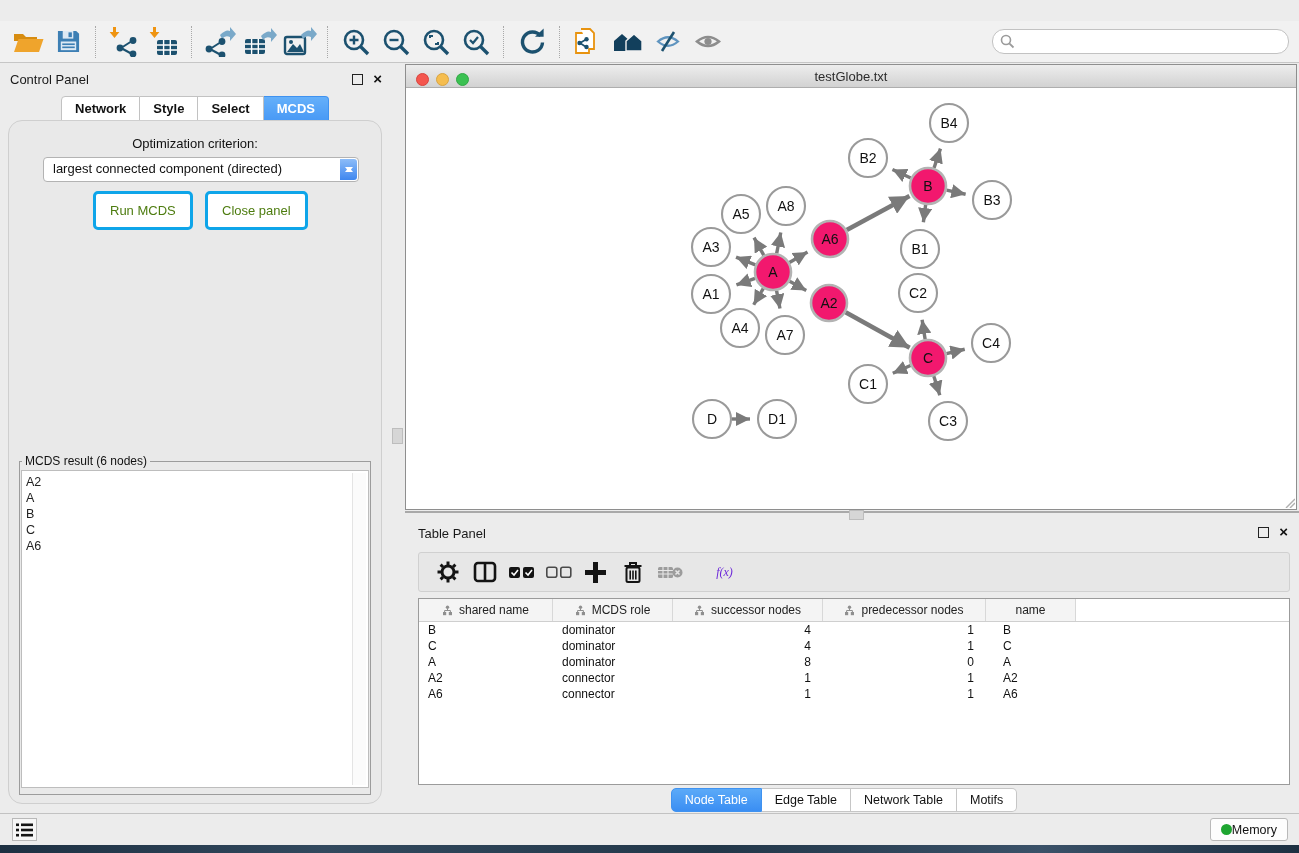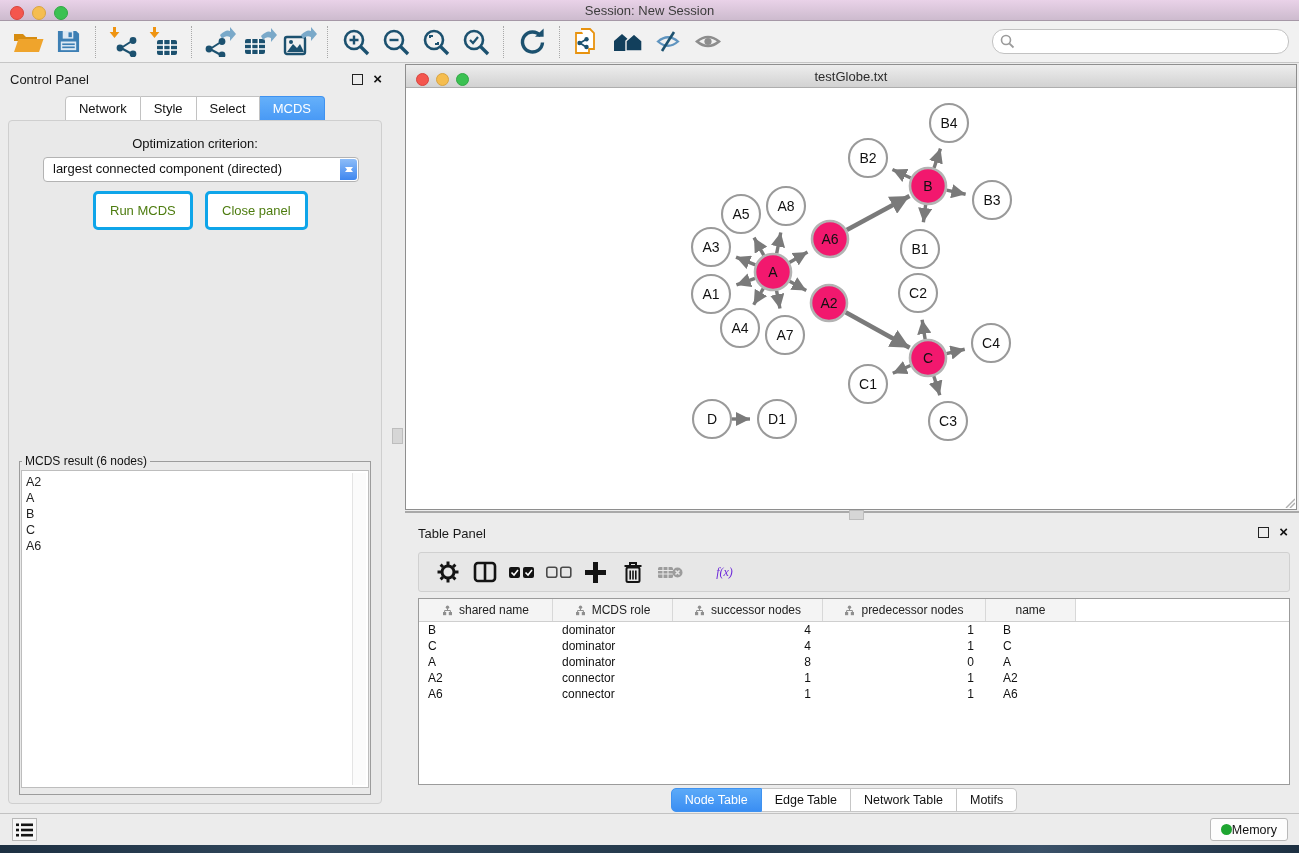--- a/index.html
+++ b/index.html
@@ -25,26 +25,26 @@
   .searchbox input{position:absolute;left:26px;top:1px;width:260px;height:19px;border:none;outline:none;
     font-size:12px;background:transparent;}
   .searchbox svg{position:absolute;left:7px;top:4px;}
   
   .cp{left:6px;top:68px;width:378px;height:738px;}
   .panel-title{font-size:13px;color:#1a1a1a;}
   .panel-float{display:inline-block;width:9px;height:9px;border:1.6px solid #222;}
   .panel-close{font-size:15px;font-weight:bold;color:#111;line-height:11px;}
   .cp-tabs{position:absolute;left:0;right:0;top:28px;text-align:center;}
   .cp-tab{display:inline-block;padding:4px 13px 16px;background:#fff;border:1px solid #c2c2c2;border-left:none;
-    font-size:13px;color:#111;position:relative;}
+    font-size:13px;color:#111;position:relative;font-weight:bold;}
   .cp-tab.first{border-left:1px solid #c2c2c2;border-radius:4px 0 0 4px;}
   .cp-tab.last{border-radius:0 4px 4px 0;}
   .cp-tab.sel{background:linear-gradient(#65b0fa,#3a8ef3);border-color:#3f92f0;color:#fff;}
   .cp-body{position:absolute;left:2px;right:2px;top:52px;bottom:2px;background:#e9e9e9;
-    border:1px solid #cfcfcf;border-radius:4px;}
+    border:1px solid #cfcfcf;border-radius:14px;}
   .opt-label{position:absolute;left:0;right:0;top:15px;text-align:center;font-size:13px;color:#111;}
   .dropdown{position:absolute;left:34px;top:36px;width:314px;height:23px;background:#fff;
     border:1px solid #b3b3b3;border-radius:4px;}
   .dropdown .val{position:absolute;left:9px;top:3px;font-size:13px;color:#111;white-space:nowrap;}
   .dropdown .step{position:absolute;right:1px;top:1px;bottom:1px;width:17px;border-radius:0 3px 3px 0;
     background:linear-gradient(#8cbcf8,#3f87ef);}
   .dropdown .step:before{content:"";position:absolute;left:4.5px;top:4px;border:4px solid transparent;border-bottom:5px solid #fff;}
   .dropdown .step:after{content:"";position:absolute;left:4.5px;bottom:4px;border:4px solid transparent;border-top:5px solid #fff;}
   .cp-btn{position:absolute;top:70px;height:39px;background:#fff;border:3px solid #0ea5e9;border-radius:5px;
     font-size:13px;color:#4d7c0f;font-family:inherit;padding:0 14px;}
@@ -97,26 +97,20 @@
     font-size:12.5px;color:#111;font-family:inherit;display:flex;align-items:center;gap:0;padding:0 10px;}
   .mem-dot{width:11px;height:11px;border-radius:50%;background:#1ea531;}
   .desktop-strip{left:0;top:845px;width:1299px;height:8px;
     background:linear-gradient(90deg,#1d3042,#32495e 25%,#223749 55%,#3a5168 80%,#1d3042);}
 </style>
 </head>
 <body>
 
 <div id="app">
 
-  <div class="abs titlebar">
-    <span class="tl-wrap">
-      <span class="tl red"></span><span class="tl yel"></span><span class="tl grn"></span>
-    </span>
-    <span class="win-title">Session: New Session</span>
-  </div>
 
   <div class="abs toolbar">
     <button class="tbicon">
       <svg width="32" height="26" viewBox="0 0 32 26">
         <path d="M2 5 h9 l3 3 h11 v4 H2z" fill="#d78c10"></path>
           <path d="M2 23 L6.5 10 h25 L27 23z" fill="#efa42c"></path>
       </svg>
     </button>
     <button class="tbicon">
       <svg width="25" height="25" viewBox="0 0 26 26">

